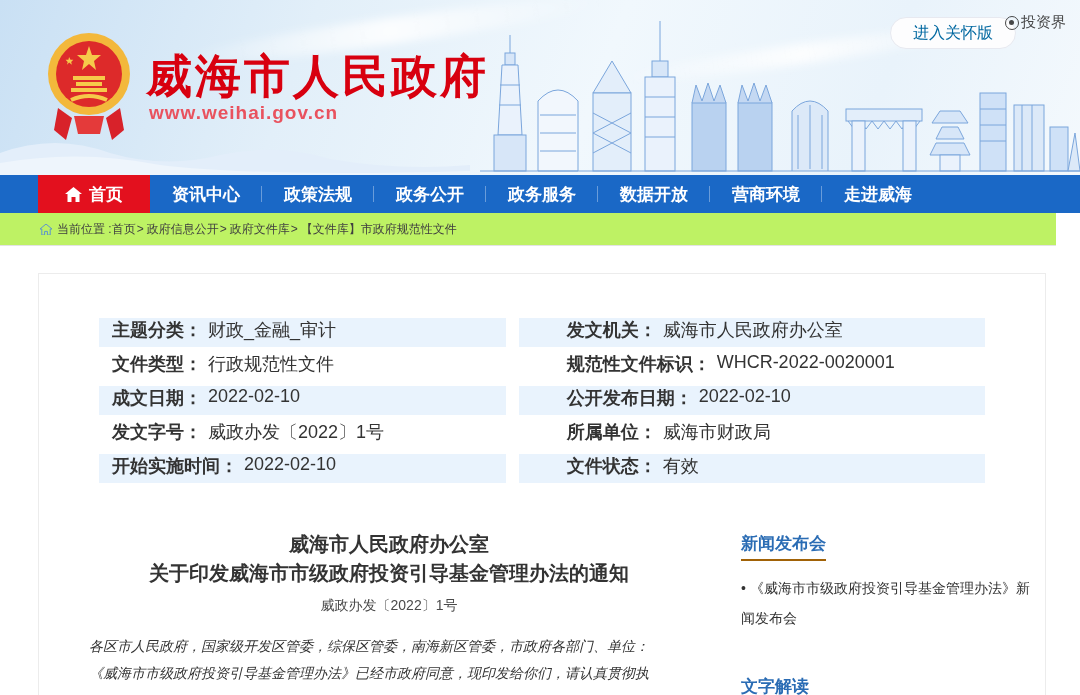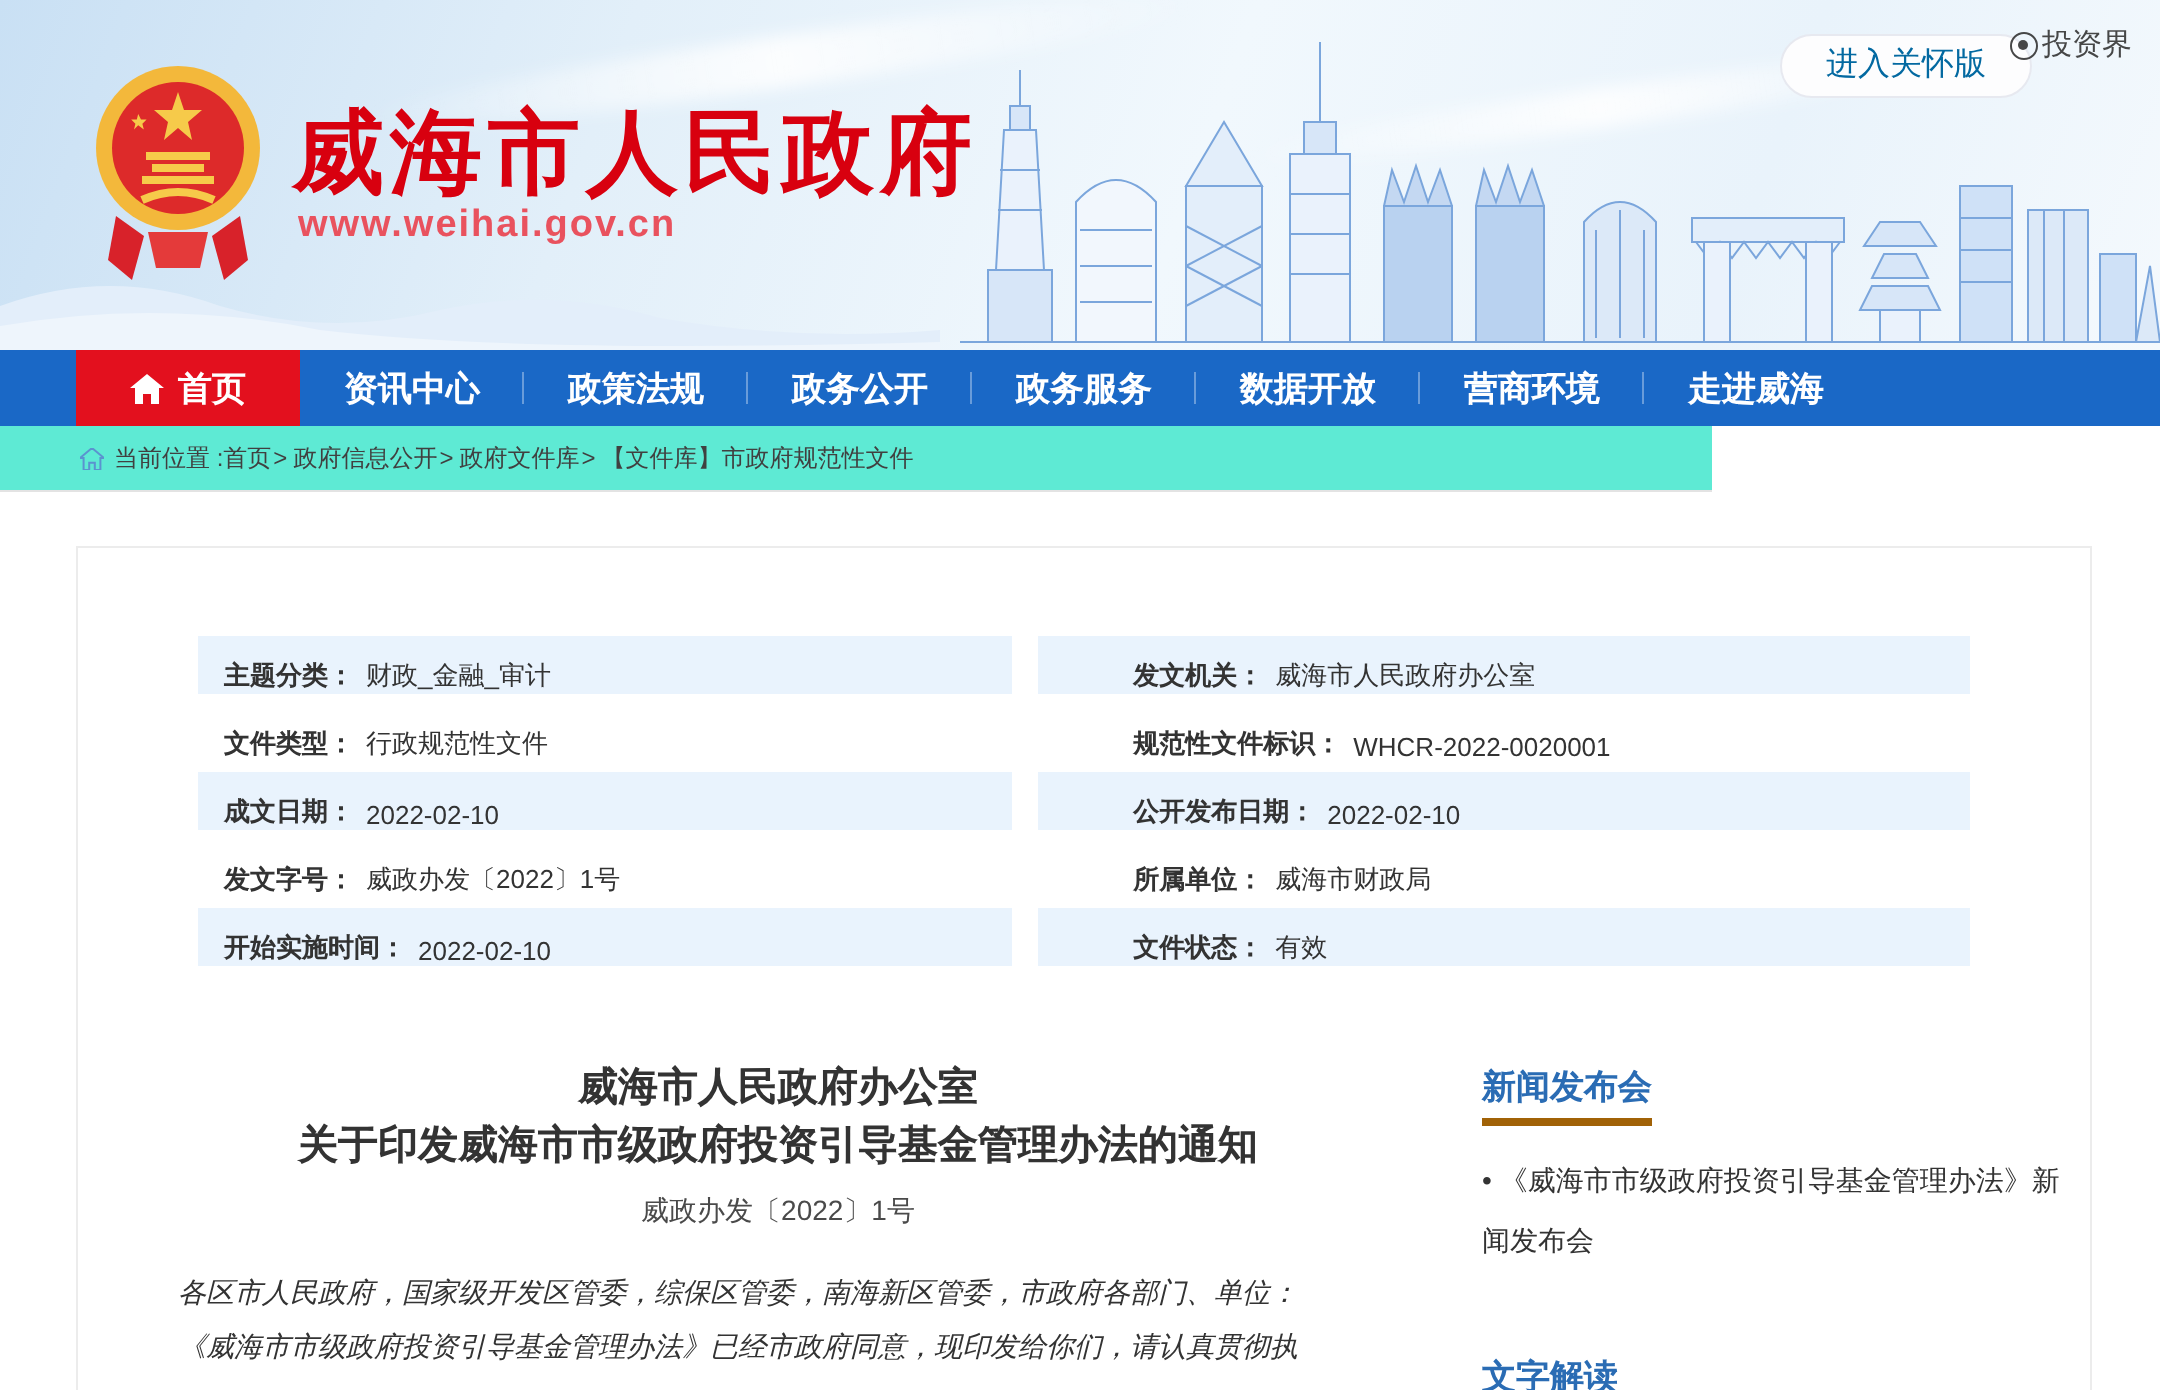--- a/index.html
+++ b/index.html
@@ -37,52 +37,52 @@
   
   .nav { position:absolute; left:0; top:175px; width:1080px; height:38px; background:#1a68c6;
          display:flex; padding-left:38px; }
   .nav-item { width:112px; height:38px; display:flex; align-items:center; justify-content:center;
               color:#fff; font-size:17px; font-weight:bold; position:relative; cursor:pointer; }
   .nav-item:not(.active):not(:last-child):after { content:""; position:absolute; right:0; top:11px;
               width:1px; height:16px; background:rgba(255,255,255,.35); }
   .nav-item.active { background:#e3101e; gap:7px; }
 
   
-  .breadcrumb { position:absolute; left:0; top:213px; width:856px; height:33px; background:#5eead4;
+  .breadcrumb { position:absolute; left:0; top:213px; width:1056px; height:33px; background:#bef264;
                 border-bottom:1px solid #e3e3e3; display:flex; align-items:center; padding-left:40px;
                 font-size:12px; color:#404040; }
   .breadcrumb .sep { margin:0 3px 0 1px; }
   .crumb { cursor:pointer; }
   .bc-icon { margin-right:5px; display:flex; }
 
   
   .panel { position:absolute; left:38px; top:273px; width:1008px; height:450px;
            background:#fff; border:1px solid #ececec; }
 
   .meta-table { position:absolute; left:60px; top:44px; width:886px; }
   .meta-row { display:flex; gap:13px; margin-bottom:5px; }
-  .meta-cell { height:29px; display:flex; align-items:flex-end; padding-left:13px;
-               font-size:13px; color:#333; }
+  .meta-cell { height:29px; display:flex; align-items:flex-start; padding-left:13px;
+               font-size:18px; color:#333; }
   .meta-cell.l { width:427px; }
   .meta-cell.r { width:488px;padding-left:48px; }
   .meta-row:nth-child(odd) .meta-cell { background:#e9f3fd; }
   .meta-label { font-weight:bold; margin-right:6px; white-space:nowrap; }
   .meta-value { white-space:nowrap; }
 
   .article { position:absolute; left:22px; top:256px; width:656px; }
   .article-title { text-align:center; font-size:20px; font-weight:bold; color:#333;
                    line-height:29px; }
   .doc-number { text-align:center; font-size:14px; color:#4a4a4a; margin-top:9px; }
   .article-body { margin-top:18px; font-size:14px; color:#333; line-height:27px;font-style:italic; }
   .article-body p { text-indent:2em; }
 
   .side { position:absolute; left:702px; top:258px; width:290px; }
   .side-section + .side-section { margin-top:42px; }
   .side-title { display:inline-block; font-size:17px; font-weight:bold; color:#2a6cb4;
-                padding-bottom:4px; border-bottom:4px solid #a16207; cursor:pointer; }
+                padding-bottom:4px; border-bottom:2px solid #a16207; cursor:pointer; }
   .side-item { margin-top:12px; font-size:14px; color:#333; line-height:30px; cursor:pointer; }
   .side-item .bullet { margin-right:4px; }
 </style>
 </head>
 <body>
 
 <div class="header">
   <div class="cloud c1"></div>
   <div class="cloud c2"></div>
 

